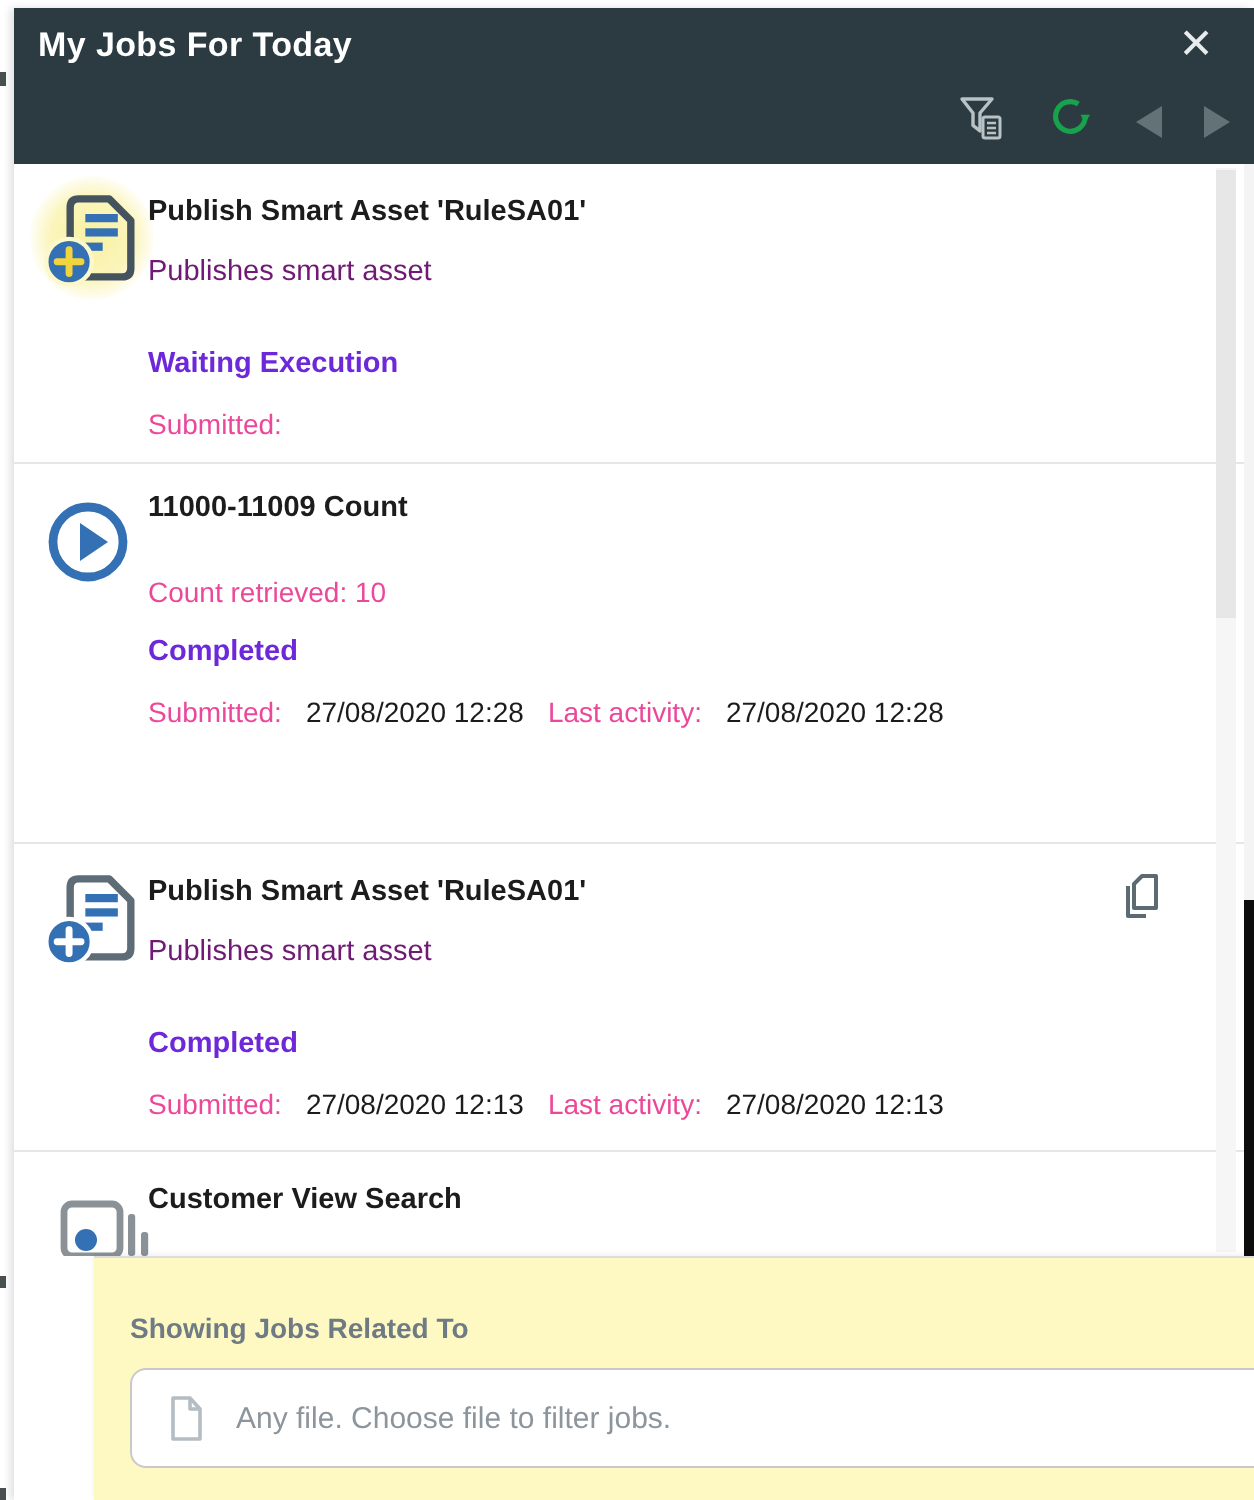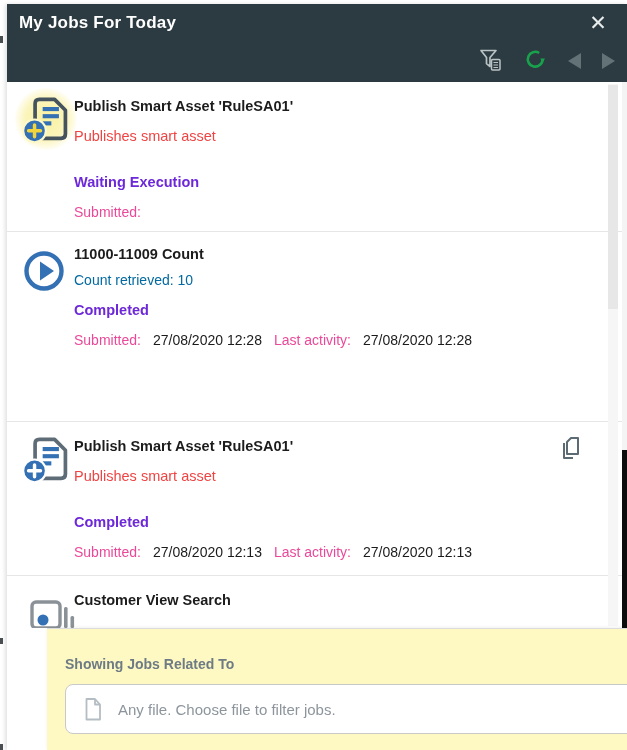--- a/index.html
+++ b/index.html
@@ -27,22 +27,22 @@
 
   
   .list{position:relative;width:615px;height:546px;flex:none;background:#ffffff;overflow:hidden;}
   .job-item{position:relative;box-sizing:border-box;padding-left:67px;padding-right:70px;
             border-bottom:1px solid #e6e6e6;}
   .ji-1{height:150px;padding-top:14px;}
   .ji-2{height:190px;padding-top:12px;}
   .ji-3{height:154px;padding-top:14px;}
   .ji-4{height:60px;padding-top:14px;border-bottom:none;}
   .job-title{font-size:14.5px;font-weight:700;color:#1c1c1c;line-height:20px;}
-  .job-desc{font-size:14.5px;color:#ef4444;line-height:24px;margin-top:8px;max-width:480px;}
-  .job-detail{font-size:14px;color:#0369a1;line-height:20px;margin-top:6px;}
+  .job-desc{font-size:14.5px;color:#701a75;line-height:24px;margin-top:8px;max-width:480px;}
+  .job-detail{font-size:14px;color:#ec4899;line-height:20px;margin-top:22px;}
   .job-status{font-size:14.5px;font-weight:700;color:#6d28d9;line-height:20px;}
   .ji-1 .job-status,.ji-3 .job-status{margin-top:24px;}
   .ji-2 .job-status{margin-top:10px;}
   .job-meta{display:flex;column-gap:12px;margin-top:10px;font-size:14px;line-height:20px;white-space:nowrap;}
   .meta-label{color:#ec4899;}
   .meta-value{color:#1b1b1b;}
   .icon-slot{position:absolute;left:14px;top:12px;width:52px;height:56px;}
   .icon-glow{position:absolute;left:-6px;top:-6px;width:62px;height:62px;border-radius:50%;
              background:radial-gradient(circle,#f9f1a0 0%,#fbf5bd 48%,rgba(251,245,189,0) 74%);}
   .icon-svg{position:absolute;left:0;top:0;}

